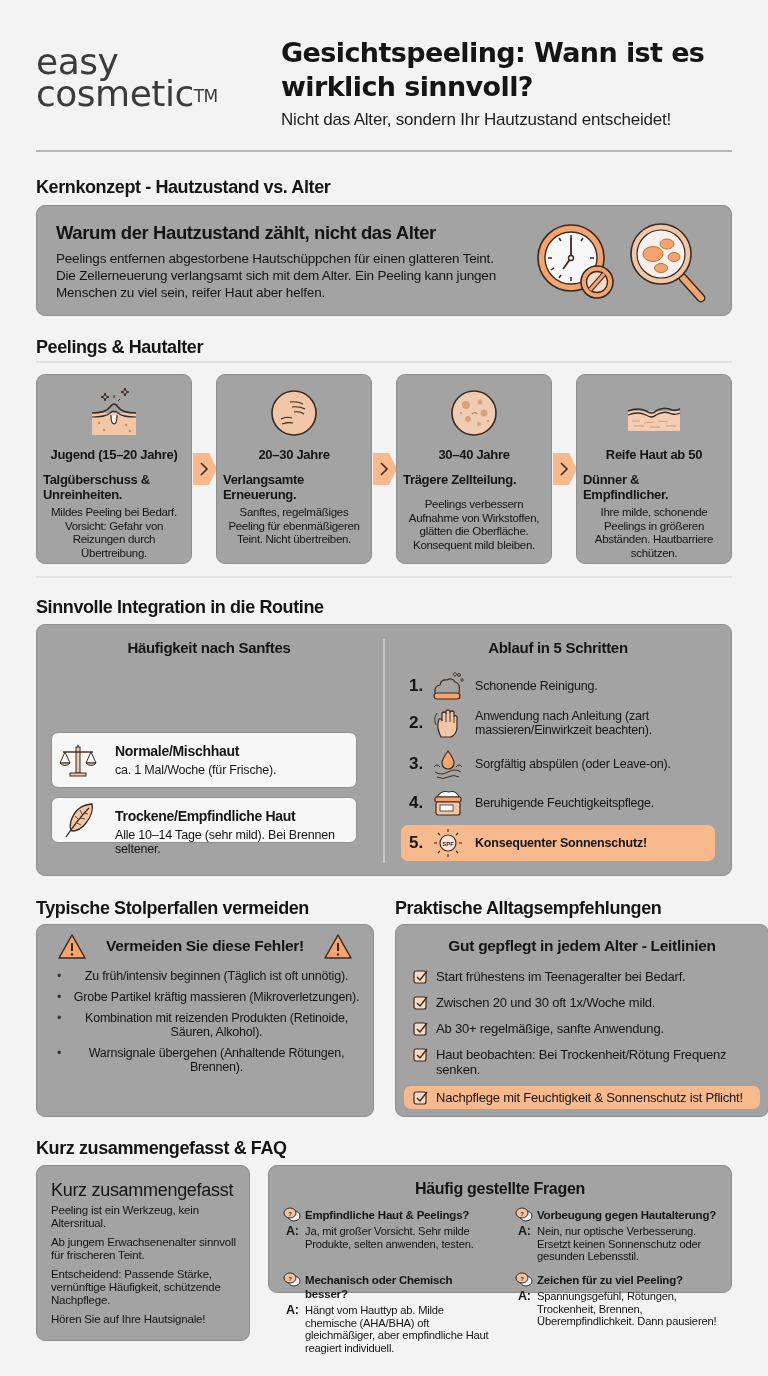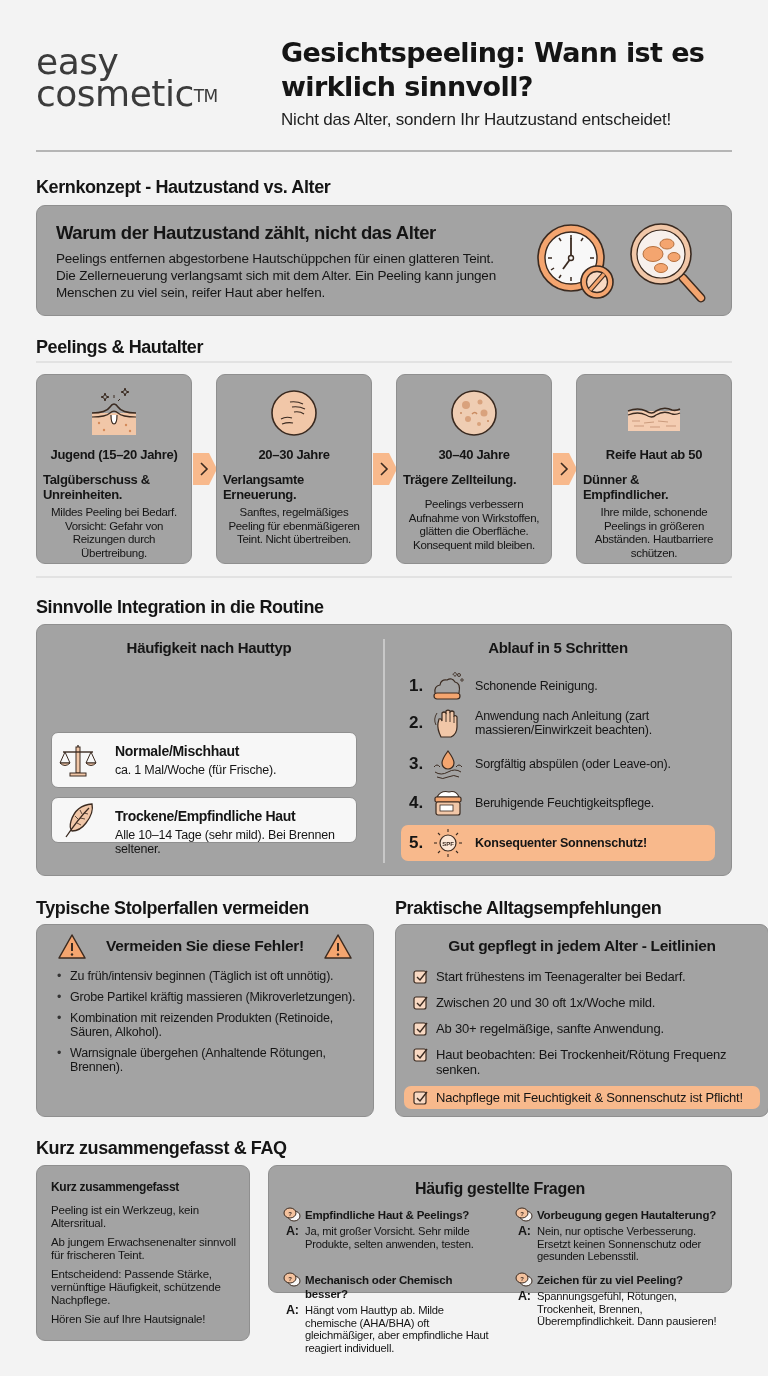--- a/index.html
+++ b/index.html
@@ -41,32 +41,32 @@
   .step { position: absolute; left: 18px; width: 314px; height: 36px; }
   .step-num { position: absolute; left: 8px; top: 50%; transform: translateY(-50%); font-size: 17px; font-weight: 700; }
   .step-icon { position: absolute; left: 30px; top: 50%; transform: translateY(-50%); width: 34px; height: 32px; }
   .step-text { position: absolute; left: 74px; top: 50%; transform: translateY(-50%); font-size: 12.5px; line-height: 14px; letter-spacing: -0.2px; }
   .step.hl { background: #f8b98c; border-radius: 7px; }
   .step.hl .step-text { font-weight: 700; }
 
   
   .warn-title { position: absolute; left: 0; right: 0; top: 12px; text-align: center; font-size: 15.5px; font-weight: 700; letter-spacing: -0.3px; }
   .warn-icon { position: absolute; top: 8px; width: 30px; height: 27px; }
-  .bullets { position: absolute; left: 20px; top: 44px; right: 10px; list-style: none; }
+  .bullets { position: absolute; left: 20px; top: 44px; right: 10px; list-style: none; text-align: center; }
   .bullets li { position: relative; padding-left: 13px; font-size: 12.5px; line-height: 14px; margin-bottom: 7px; letter-spacing: -0.2px; }
   .bullets li::before { content: "•"; position: absolute; left: 0; top: 0; color: #333; }
 
   
   .checks { position: absolute; left: 8px; right: 8px; top: 42px; }
   .chk { position: relative; padding: 2px 8px 2px 32px; font-size: 13px; line-height: 15px; margin-bottom: 7px; letter-spacing: -0.2px; }
   .chk .cb { position: absolute; left: 9px; top: 2px; width: 15px; height: 15px; }
   .chk.hl { background: #f8b98c; border-radius: 7px; padding-top: 4px; padding-bottom: 4px; }
 
   
-  .sum-title { position: absolute; left: 14px; top: 14px; font-size: 12px; font-weight: 700; letter-spacing: -0.3px; text-align: right; }
+  .sum-title { position: absolute; left: 14px; top: 14px; font-size: 18px; font-weight: 400; letter-spacing: -0.3px; text-align: right; }
   .sum-list { position: absolute; left: 14px; right: 10px; top: 38px; }
   .sum-list p { font-size: 11.5px; line-height: 13px; margin-bottom: 6px; letter-spacing: -0.2px; }
   .faq-title { position: absolute; left: 0; right: 0; top: 14px; text-align: center; font-size: 16px; font-weight: 700; letter-spacing: -0.3px; }
   .faq { position: absolute; width: 214px; }
   .faq-q { position: relative; padding-left: 22px; font-size: 11.5px; font-weight: 700; line-height: 14px; letter-spacing: -0.2px; }
   .faq-q .bubble { position: absolute; left: 0; top: -1px; width: 18px; height: 16px; }
   .faq-a { position: relative; padding-left: 22px; margin-top: 3px; font-size: 11.2px; line-height: 12.5px; letter-spacing: -0.2px; }
   .faq-a .a { position: absolute; left: 3px; top: 0; font-weight: 700; font-size: 12.5px; }
 </style>
 </head>
@@ -206,21 +206,21 @@
   </svg>
   <div class="age-head">Reife Haut ab 50</div>
   <div class="age-sub">Dünner &amp; Empfindlicher.</div>
   <div class="age-desc" style="top:131px;">Ihre milde, schonende Peelings in größeren Abständen. Hautbarriere schützen.</div>
 </div>
 
 <div class="hr-light" style="top:576px;"></div>
 
 <div class="section-title" style="top:597px;">Sinnvolle Integration in die Routine</div>
 <div class="card" style="left:36px; top:624px; width:696px; height:252px;">
-  <div class="col-title" style="left:0; width:344px; top:14px;">Häufigkeit nach Hauttyp</div>
+  <div class="col-title" style="left:0; width:344px; top:14px;">Häufigkeit nach Sanftes</div>
 
 
   <div class="type-box" style="top:107px; height:56px;">
     <svg class="type-icon" viewBox="0 0 40 38" style="width:40px; left:6px;">
       <line x1="20" y1="4" x2="20" y2="32" stroke="#3a2a20" stroke-width="1.4"></line>
       <rect x="18" y="6" width="4" height="26" fill="#f1c7a8" stroke="#3a2a20" stroke-width="1"></rect>
       <line x1="5" y1="11" x2="35" y2="11" stroke="#3a2a20" stroke-width="1.4"></line>
       <path d="M7 11 L2 22 H12 Z" fill="none" stroke="#3a2a20" stroke-width="1"></path>
       <path d="M33 11 L28 22 H38 Z" fill="none" stroke="#3a2a20" stroke-width="1"></path>
       <path d="M2 22 Q7 27 12 22 Z" fill="#f1c7a8" stroke="#3a2a20" stroke-width="1"></path>

